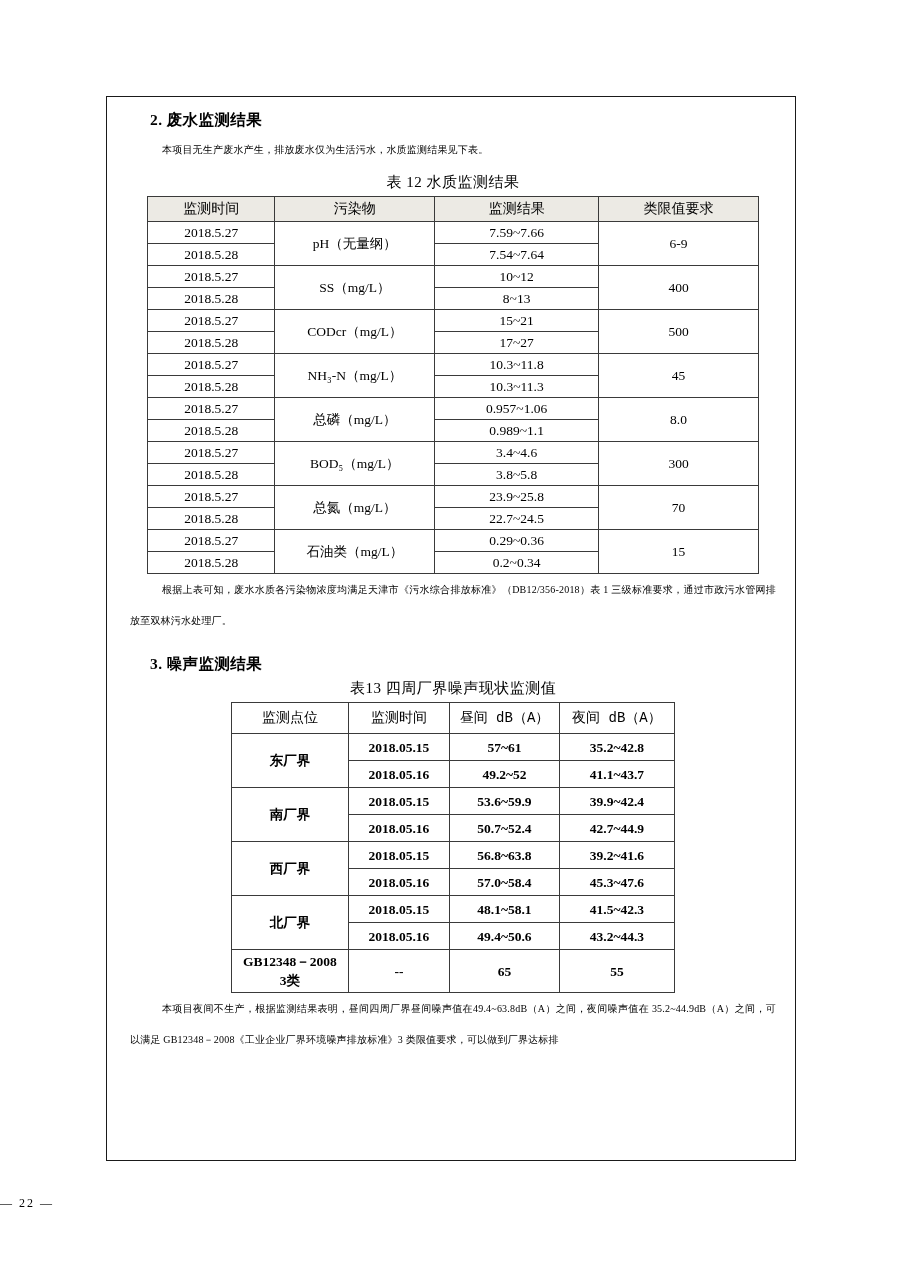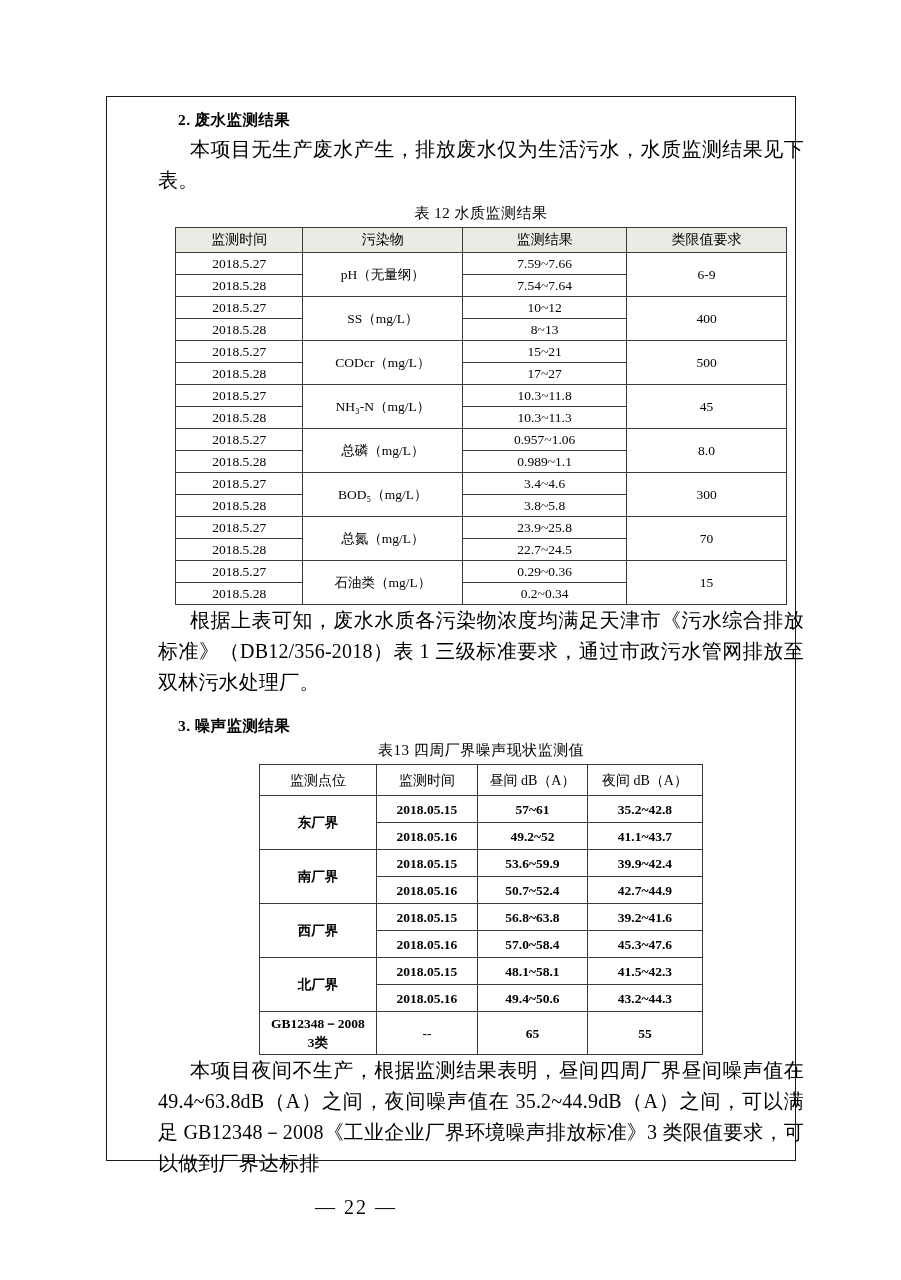--- a/index.html
+++ b/index.html
@@ -30,30 +30,29 @@
     border: 1px solid #1a1a1a;
     box-sizing: border-box;
   }
   .content {
     position: absolute;
     left: 130px;
     top: 104px;
     width: 646px;
     font-size: 15.5px;
     line-height: 1.0;
-    margin-left: 28px;
   }
   .h-sec {
     font-weight: bold;
     font-size: 15.5px;
     margin: 8px 0 6px 20px;
     letter-spacing: 0.4px;
   }
   .para {
-    font-size: 20px;
+    font-size: 10px;
     line-height: 31px;
     text-align: justify;
     margin: 0 0 2px 0;
     text-indent: 32px;
     letter-spacing: 0.2px;
   }
   .tbl-cap {
     text-align: center;
     font-size: 15px;
     margin: 10px 0 6px 0;
@@ -96,31 +95,32 @@
     padding: 2px 2px;
     height: 22px;
     line-height: 19px;
     font-size: 13.5px;
     font-weight: bold;
   }
   .t13 thead th {
     font-weight: normal;
     height: 26px;
     font-size: 14px;
+    font-family: Liberation Mono, monospace;
   }
   .t13 .c-pt { width: 118px; }
   .t13 .c-tm { width: 100px; }
   .t13 .c-d  { width: 110px; }
   .t13 .c-n  { width: 116px; }
   .pagenum {
     position: absolute;
     left: 0; top: 1196px;
     width: 712px;
-    text-align: center;
-    font-size: 20px;
+    text-align: left;
+    font-size: 12px;
     letter-spacing: 2px;
   }
   .gap-sm { height: 10px; }
 </style>
 </head>
 <body>
 
 <div class="page">
   <div class="page-border"></div>
 

